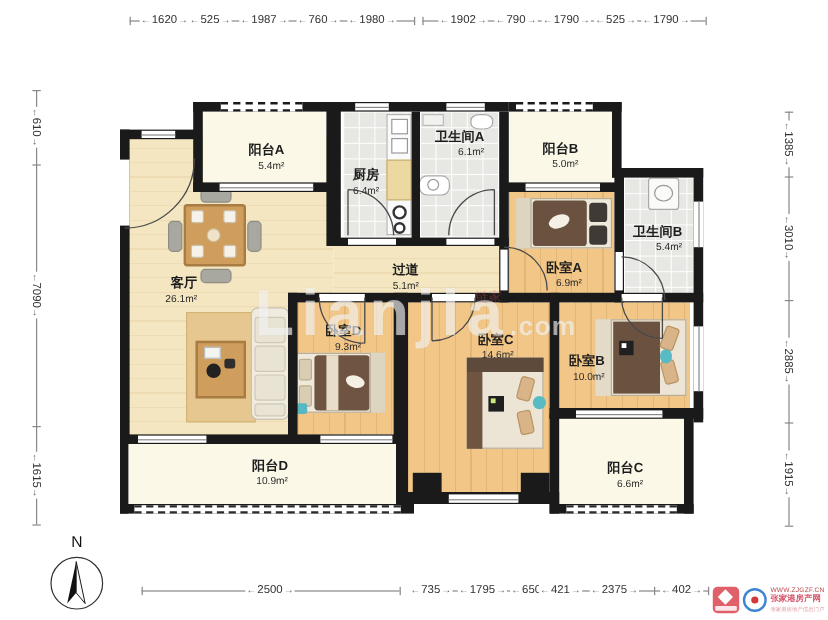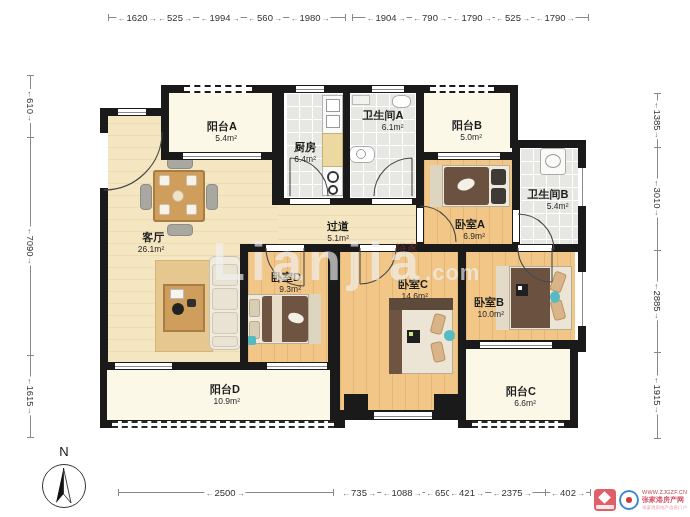--- a/index.html
+++ b/index.html
@@ -278,24 +278,24 @@
     <div class="tk" style="left:275px;top:14px"></div>
     <div class="tk" style="left:345px;top:14px"></div>
   <div class="tk" style="left:352px;top:14px"></div>
     <div class="tk" style="left:420px;top:14px"></div>
     <div class="tk" style="left:440px;top:14px"></div>
     <div class="tk" style="left:504px;top:14px"></div>
     <div class="tk" style="left:523px;top:14px"></div>
     <div class="tk" style="left:588px;top:14px"></div>
   <span class="dl" style="left:137px;top:17px">1620</span>
   <span class="dl" style="left:175px;top:17px">525</span>
-  <span class="dl" style="left:220px;top:17px">1994</span>
-  <span class="dl" style="left:265px;top:17px">560</span>
+  <span class="dl" style="left:220px;top:17px">1987</span>
+  <span class="dl" style="left:265px;top:17px">760</span>
   <span class="dl" style="left:310px;top:17px">1980</span>
-  <span class="dl" style="left:386px;top:17px">1904</span>
+  <span class="dl" style="left:386px;top:17px">1902</span>
   <span class="dl" style="left:430px;top:17px">790</span>
   <span class="dl" style="left:472px;top:17px">1790</span>
   <span class="dl" style="left:513px;top:17px">525</span>
   <span class="dl" style="left:555px;top:17px">1790</span>
 
   <div class="line-v" style="left:30px;top:75px;height:362px"></div>
   <div class="tkv" style="left:27px;top:75px"></div>
     <div class="tkv" style="left:27px;top:137px"></div>
     <div class="tkv" style="left:27px;top:355px"></div>
     <div class="tkv" style="left:27px;top:437px"></div>
@@ -320,21 +320,21 @@
     <div class="tk" style="left:333px;top:489px"></div>
   <div class="tk" style="left:345px;top:489px"></div>
     <div class="tk" style="left:373px;top:489px"></div>
     <div class="tk" style="left:432px;top:489px"></div>
     <div class="tk" style="left:455px;top:489px"></div>
     <div class="tk" style="left:478px;top:489px"></div>
     <div class="tk" style="left:545px;top:489px"></div>
     <div class="tk" style="left:590px;top:489px"></div>
   <span class="dl" style="left:225px;top:492px">2500</span>
   <span class="dl" style="left:359px;top:492px">735</span>
-  <span class="dl" style="left:402px;top:492px">1088</span>
+  <span class="dl" style="left:402px;top:492px">1795</span>
   <span class="dl" style="left:443px;top:492px">650</span>
   <span class="dl" style="left:467px;top:492px">421</span>
   <span class="dl" style="left:512px;top:492px">2375</span>
   <span class="dl" style="left:568px;top:492px">402</span>
 
   <div class="compass">
     <span class="n">N</span>
     <div class="circ">
       <svg width="41" height="41" viewBox="0 0 41 41">
         <polygon points="20.5,3 13,38 20.5,29" fill="#111"></polygon>

